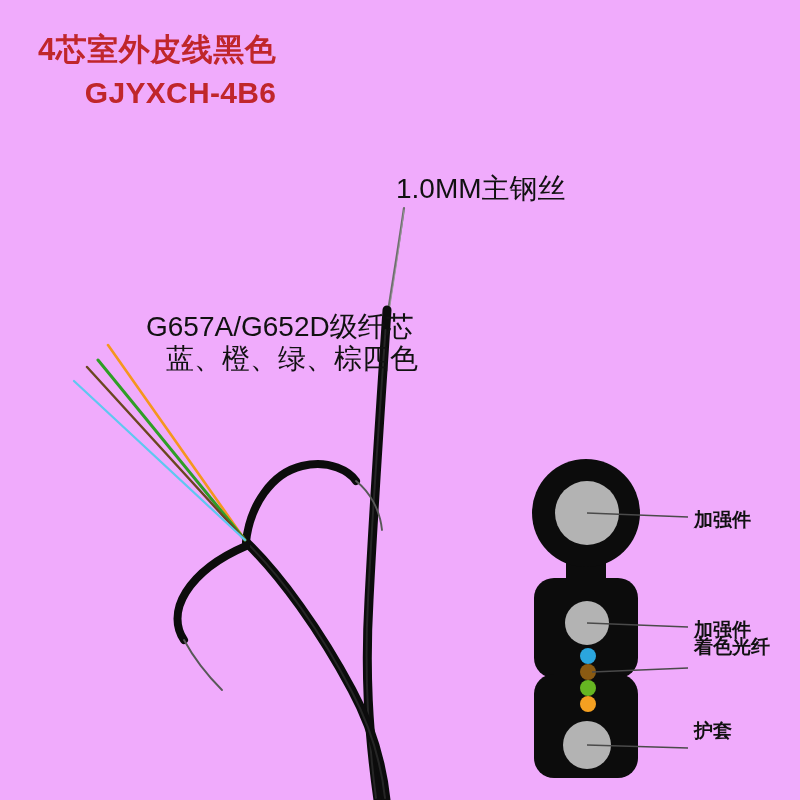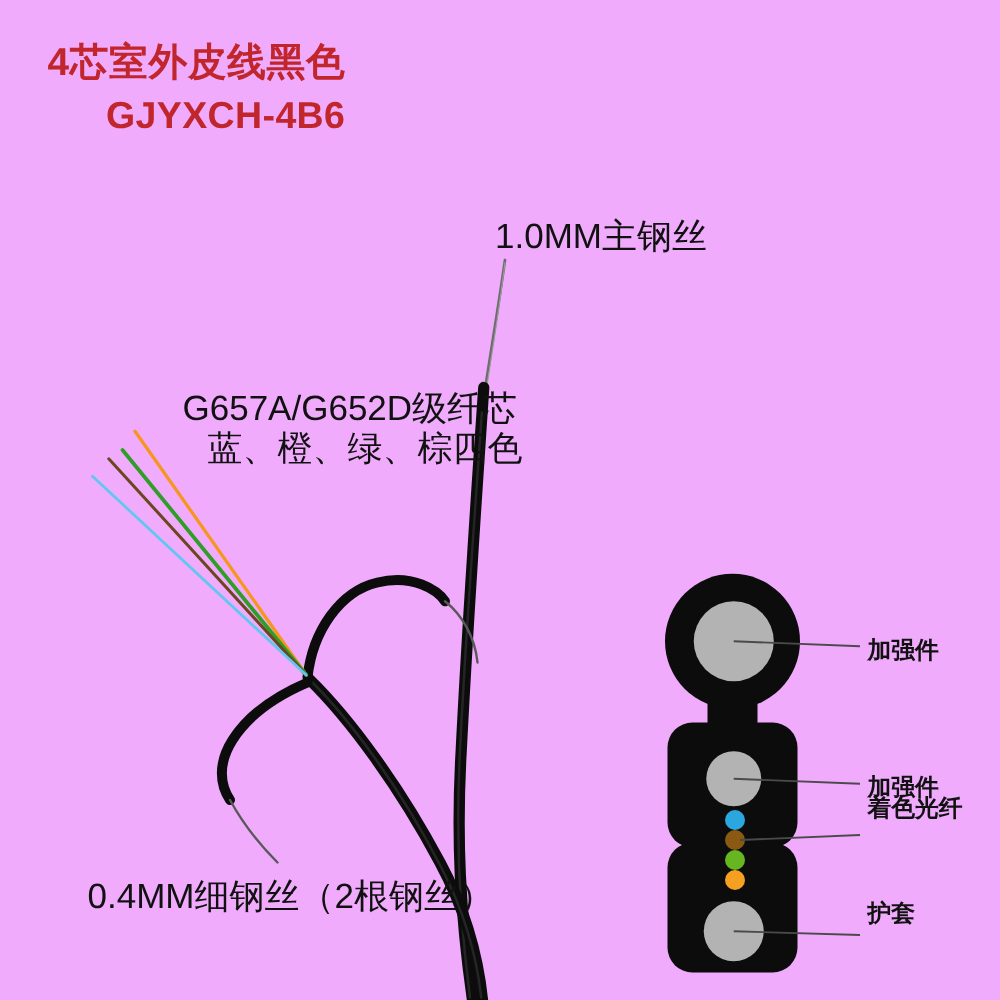--- a/index.html
+++ b/index.html
@@ -120,21 +120,20 @@
     <div class="title-line-1">4芯室外皮线黑色</div>
     <div class="title-line-2">GJYXCH-4B6</div>
   </div>
 
   <div class="anno anno-main-wire">1.0MM主钢丝</div>
 
   <div class="anno anno-core-1">G657A/G652D级纤芯</div>
 
   <div class="anno anno-core-2">蓝、橙、绿、棕四色</div>
 
-  <div class="anno anno-thin-wire">0.4MM细钢丝（2根钢丝）</div>
 
   <div class="anno-right anno-strength-1">加强件</div>
 
   <div class="anno-right anno-strength-2">加强件</div>
 
   <div class="anno-right anno-fiber">着色光纤</div>
 
   <div class="anno-right anno-sheath">护套</div>
 
 </div>

